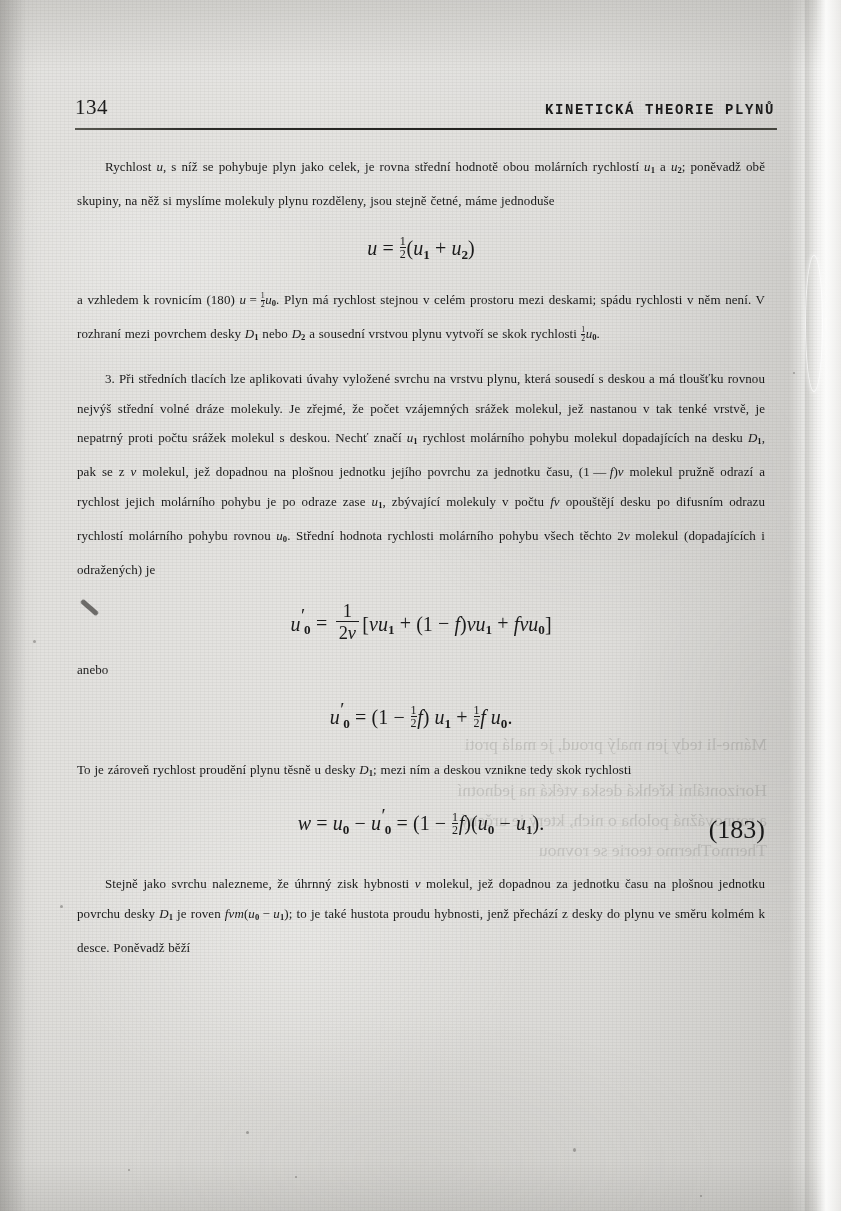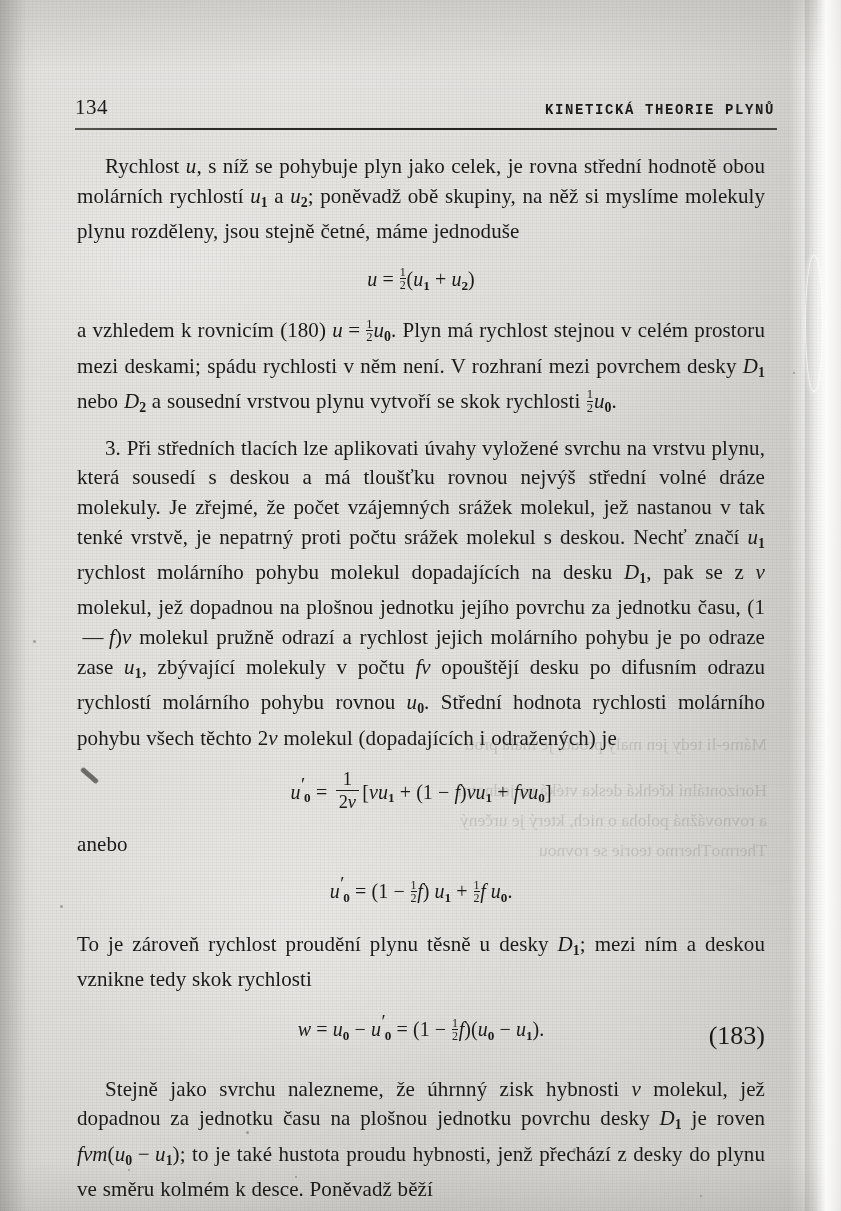--- a/index.html
+++ b/index.html
@@ -137,21 +137,21 @@
   }
 
   .body {
     position: absolute;
     left: 77px;
     top: 152px;
     width: 688px;
   }
   p.para {
     margin: 0;
-    font-size: 21px;
+    font-size: 13px;
     line-height: 29.6px;
     text-align: justify;
     text-align-last: left;
     letter-spacing: 0.08px;
     word-spacing: 0.4px;
   }
   p.indent { text-indent: 28px; }
   .gap-sm { height: 11px; }
   .gap-md { height: 16px; }
 
@@ -279,21 +279,21 @@
       <p class="para"><span>a vzhledem k rovnicím (180) </span><i class="mv">u</i><span class="op">=</span><span class="frac-half"><span class="num">1</span><span class="den">2</span></span><i class="mv">u</i><span class="sub">0</span><span>. Plyn má rychlost stejnou v celém prostoru mezi deskami; spádu rychlosti v něm není. V rozhraní mezi povrchem desky </span><i class="mv">D</i><span class="sub">1</span><span> nebo </span><i class="mv">D</i><span class="sub">2</span><span> a sousední vrstvou plynu vytvoří se skok rychlosti </span><span class="frac-half"><span class="num">1</span><span class="den">2</span></span><i class="mv">u</i><span class="sub">0</span><span>.</span></p>
 
       <div class="gap-sm"></div>
 
       <p class="para indent"><span>3. Při středních tlacích lze aplikovati úvahy vyložené svrchu na vrstvu plynu, která sousedí s deskou a má tloušťku rovnou nejvýš střední volné dráze molekuly. Je zřejmé, že počet vzájemných srážek molekul, jež nastanou v tak tenké vrstvě, je nepatrný proti počtu srážek molekul s deskou. Nechť značí </span><i class="mv">u</i><span class="sub">1</span><span> rychlost molárního pohybu molekul dopadajících na desku </span><i class="mv">D</i><span class="sub">1</span><span>, pak se z </span><i class="mv">ν</i><span> molekul, jež dopadnou na plošnou jednotku jejího povrchu za jednotku času, </span><span>(</span><span>1</span><span class="op">—</span><i class="mv">f</i><span>)</span><i class="mv">ν</i><span> molekul pružně odrazí a rychlost jejich molárního pohybu je po odraze zase </span><i class="mv">u</i><span class="sub">1</span><span>, zbývající molekuly v počtu </span><i class="mv">f</i><i class="mv">ν</i><span> opouštějí desku po difusním odrazu rychlostí molárního pohybu rovnou </span><i class="mv">u</i><span class="sub">0</span><span>. Střední hodnota rychlosti molárního pohybu všech těchto </span><span>2</span><i class="mv">ν</i><span> molekul (dopadajících i odražených) je</span></p>
 
       <div class="display disp-pad-b">
         <span class="pencil-mark"></span><i class="mv">u</i><span class="prime">′</span><span class="sub">0</span><span class="op">=</span><span class="frac-big"><span class="num">1</span><span class="den"><span>2</span><i class="mv">ν</i></span></span><span>[</span><i class="mv">ν</i><i class="mv">u</i><span class="sub">1</span><span class="op">+</span><span>(</span><span>1</span><span class="op">−</span><i class="mv">f</i><span>)</span><i class="mv">ν</i><i class="mv">u</i><span class="sub">1</span><span class="op">+</span><i class="mv">f</i><i class="mv">ν</i><i class="mv">u</i><span class="sub">0</span><span>]</span>
       </div>
 
-      <p class="para" style="margin-top:6px;">anebo</p>
+      <p class="para" style="">anebo</p>
 
       <div class="display disp-pad-c">
         <i class="mv">u</i><span class="prime">′</span><span class="sub">0</span><span class="op">=</span><span>(</span><span>1</span><span class="op">−</span><span class="frac-half"><span class="num">1</span><span class="den">2</span></span><i class="mv">f</i><span>)</span>&nbsp;<i class="mv">u</i><span class="sub">1</span><span class="op">+</span><span class="frac-half"><span class="num">1</span><span class="den">2</span></span><i class="mv">f</i>&nbsp;<i class="mv">u</i><span class="sub">0</span><span>.</span>
       </div>
 
       <div class="gap-sm"></div>
 
       <p class="para"><span>To je zároveň rychlost proudění plynu těsně u desky </span><i class="mv">D</i><span class="sub">1</span><span>; mezi ním a deskou vznikne tedy skok rychlosti</span></p>
 
       <div class="display disp-pad-d">

